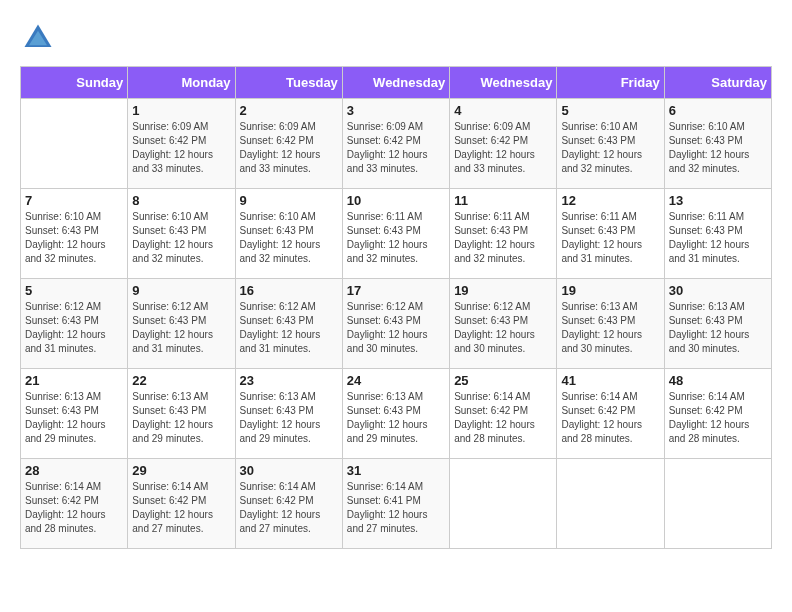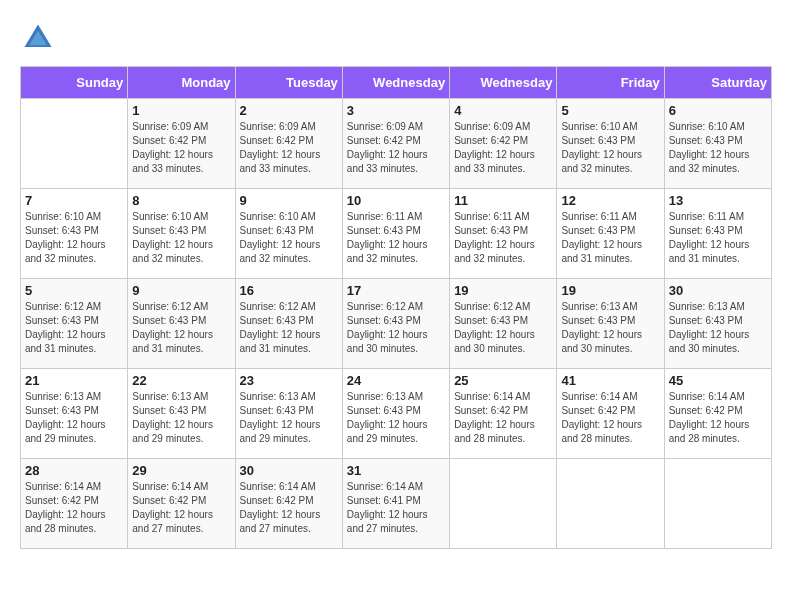--- a/index.html
+++ b/index.html
@@ -308,21 +308,21 @@
 and 28 minutes.</div>
         </td>
         <td>
           <span class="day-number">41</span>
           <div class="day-info" style="white-space: pre-line;">Sunrise: 6:14 AM
 Sunset: 6:42 PM
 Daylight: 12 hours
 and 28 minutes.</div>
         </td>
         <td>
-          <span class="day-number">45</span>
+          <span class="day-number">48</span>
           <div class="day-info" style="white-space: pre-line;">Sunrise: 6:14 AM
 Sunset: 6:42 PM
 Daylight: 12 hours
 and 28 minutes.</div>
         </td>
       </tr>
       <tr>
         <td>
           <span class="day-number">28</span>
           <div class="day-info" style="white-space: pre-line;">Sunrise: 6:14 AM

